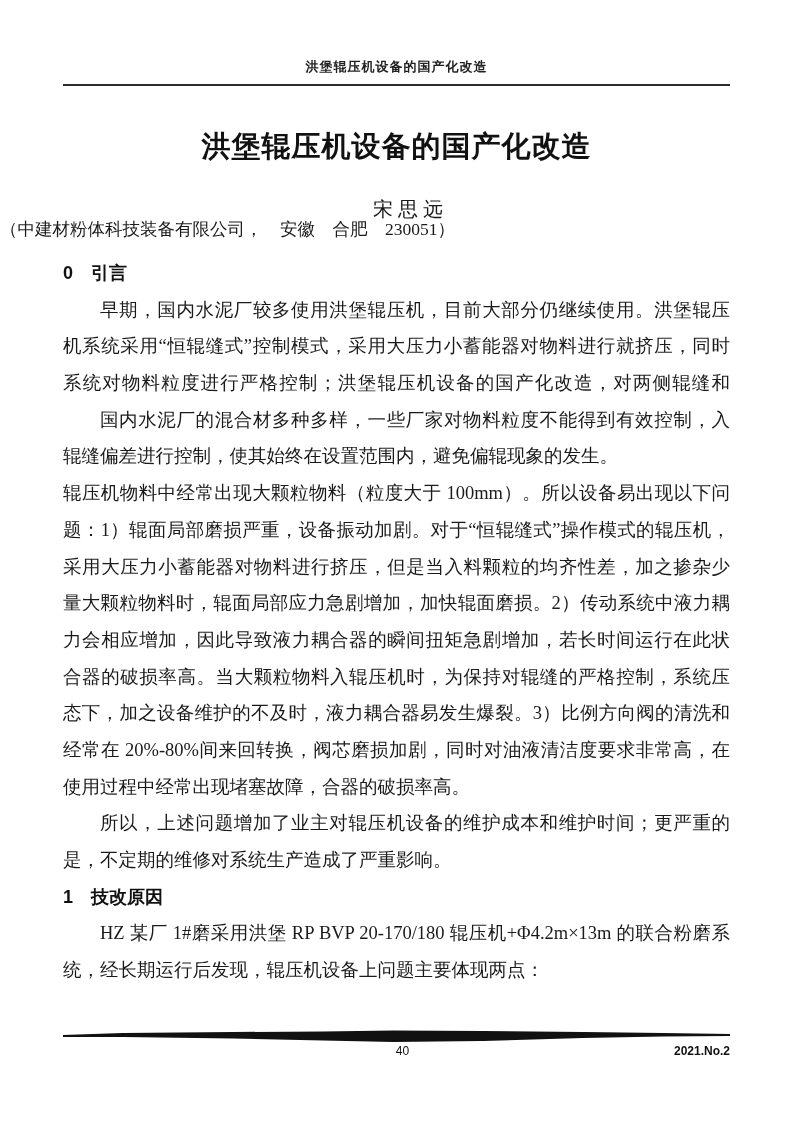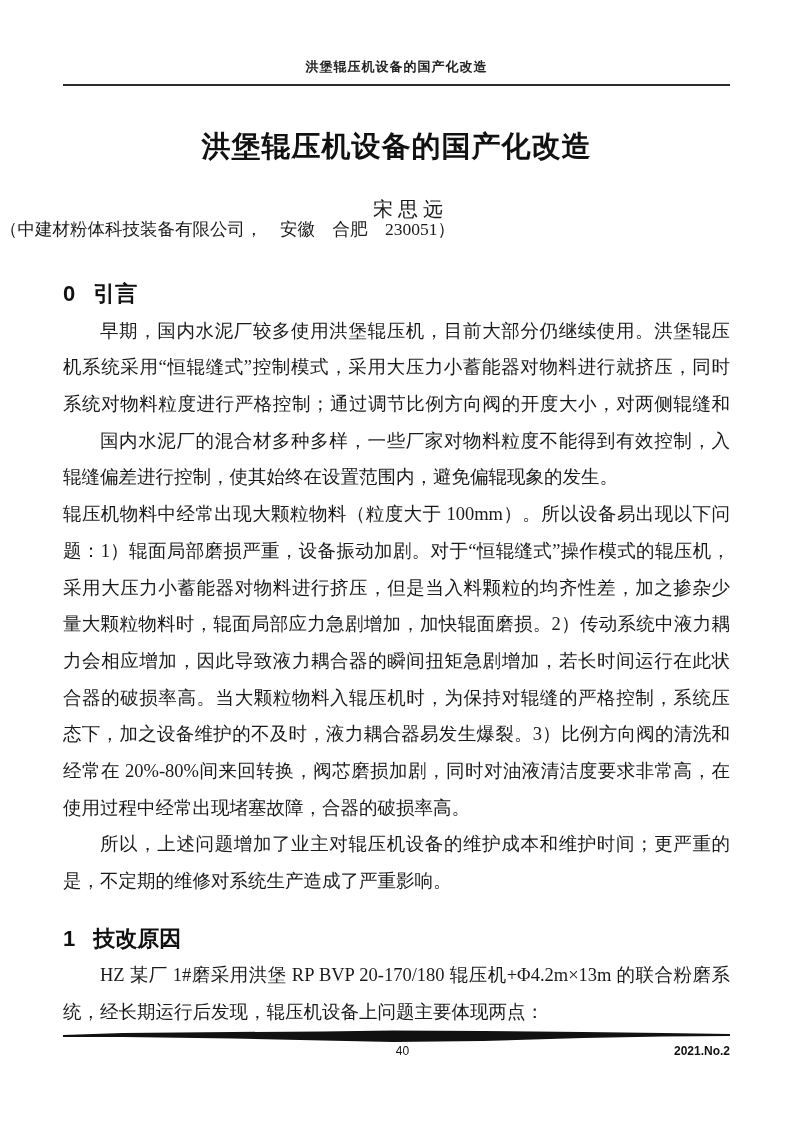--- a/index.html
+++ b/index.html
@@ -56,25 +56,24 @@
     color: #1a1a1a;
   }
   
   .content {
     position: absolute;
     top: 255px; left: 63px; width: 667px;
   }
   .sec-heading {
     font-family: "Liberation Sans", sans-serif;
     font-weight: bold;
-    font-size: 22px;
+    font-size: 18px;
     line-height: 36.7px;
     height: 36.7px;
     color: #111;
-    margin-top: 21px;
   }
   .sec-heading .sec-num { display: inline-block; }
   .sec-heading .sec-gap { display: inline-block; width: 18px; }
   .line {
     font-size: 18.5px;
     line-height: 36.7px;
     height: 36.7px;
     text-align: justify;
     text-align-last: justify;
     text-justify: inter-character;
@@ -118,21 +117,21 @@
   <div class="affiliation">（中建材粉体科技装备有限公司，　安徽　合肥　230051）</div>
 
   <div class="content">
 
     <div class="sec-heading">
       <span class="sec-num">0</span><span class="sec-gap"></span><span>引言</span>
     </div>
 
     <div class="line indent">早期，国内水泥厂较多使用洪堡辊压机，目前大部分仍继续使用。洪堡辊压</div>
     <div class="line">机系统采用“恒辊缝式”控制模式，采用大压力小蓄能器对物料进行就挤压，同时</div>
-    <div class="line">系统对物料粒度进行严格控制；通过调节比例方向阀的开度大小，对两侧辊缝和</div>
+    <div class="line">系统对物料粒度进行严格控制；洪堡辊压机设备的国产化改造，对两侧辊缝和</div>
     <div class="line indent">国内水泥厂的混合材多种多样，一些厂家对物料粒度不能得到有效控制，入</div>
 
     <div class="line last">辊缝偏差进行控制，使其始终在设置范围内，避免偏辊现象的发生。</div>
     <div class="line">辊压机物料中经常出现大颗粒物料（粒度大于 100mm）。所以设备易出现以下问</div>
     <div class="line">题：1）辊面局部磨损严重，设备振动加剧。对于“恒辊缝式”操作模式的辊压机，</div>
     <div class="line">采用大压力小蓄能器对物料进行挤压，但是当入料颗粒的均齐性差，加之掺杂少</div>
     <div class="line">量大颗粒物料时，辊面局部应力急剧增加，加快辊面磨损。2）传动系统中液力耦</div>
     <div class="line">力会相应增加，因此导致液力耦合器的瞬间扭矩急剧增加，若长时间运行在此状</div>
     <div class="line">合器的破损率高。当大颗粒物料入辊压机时，为保持对辊缝的严格控制，系统压</div>
     <div class="line">态下，加之设备维护的不及时，液力耦合器易发生爆裂。3）比例方向阀的清洗和</div>

